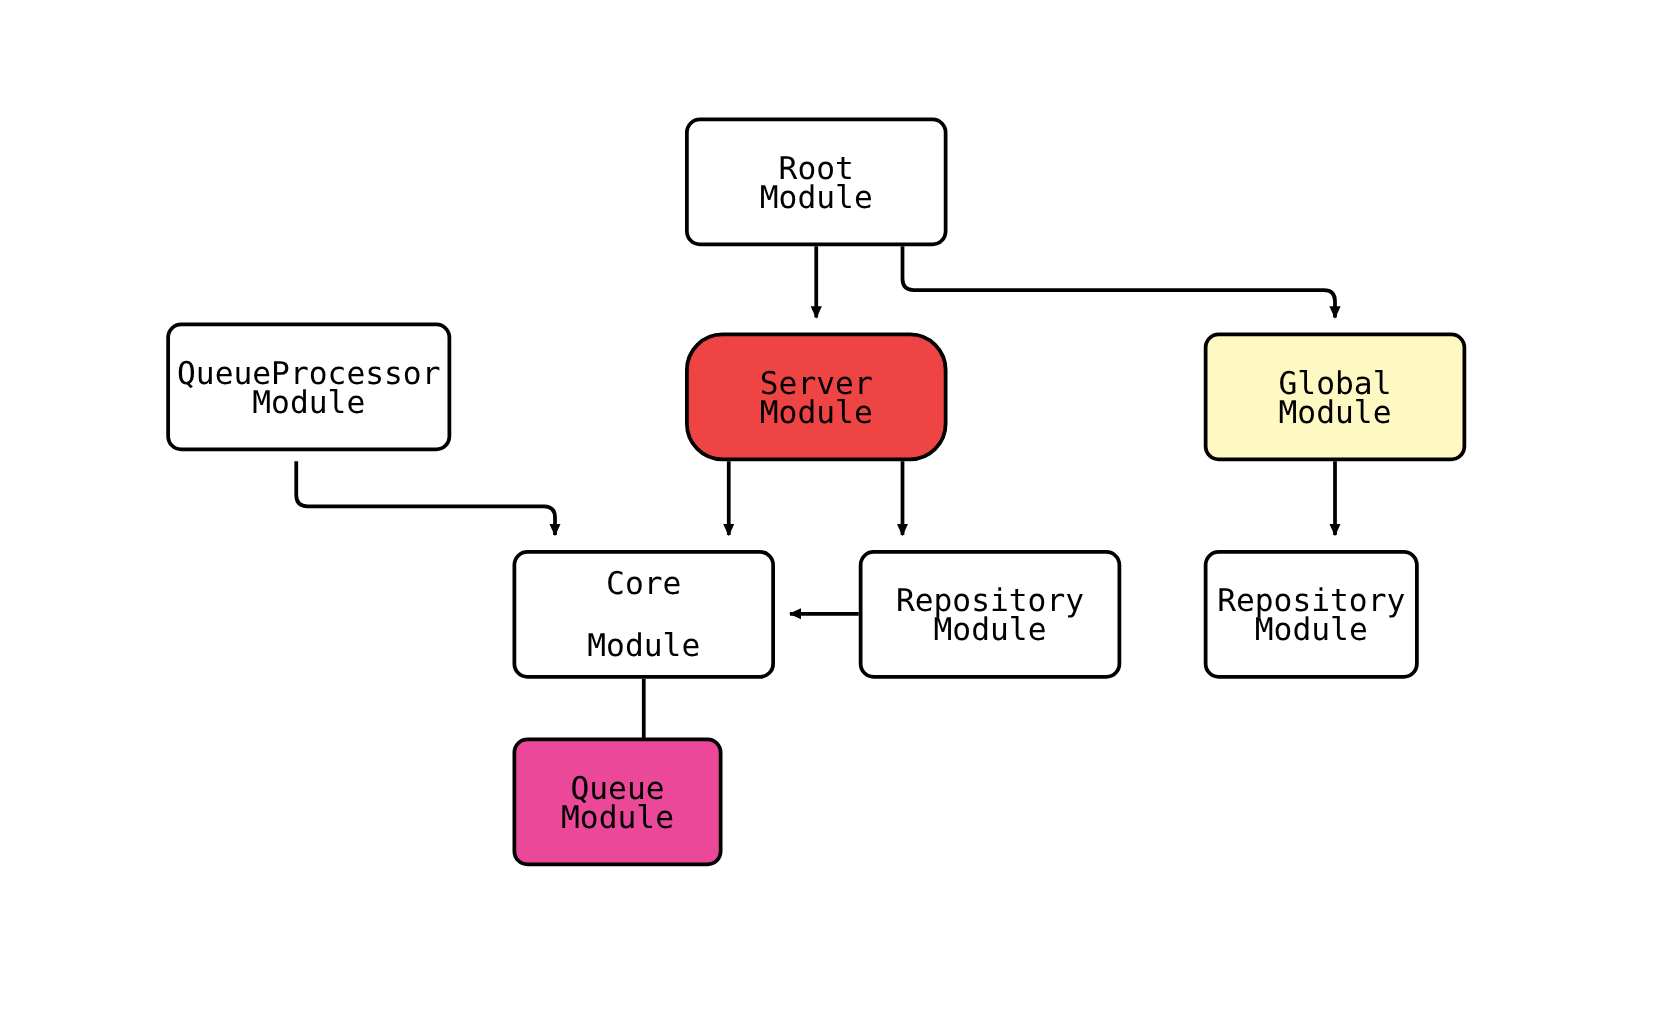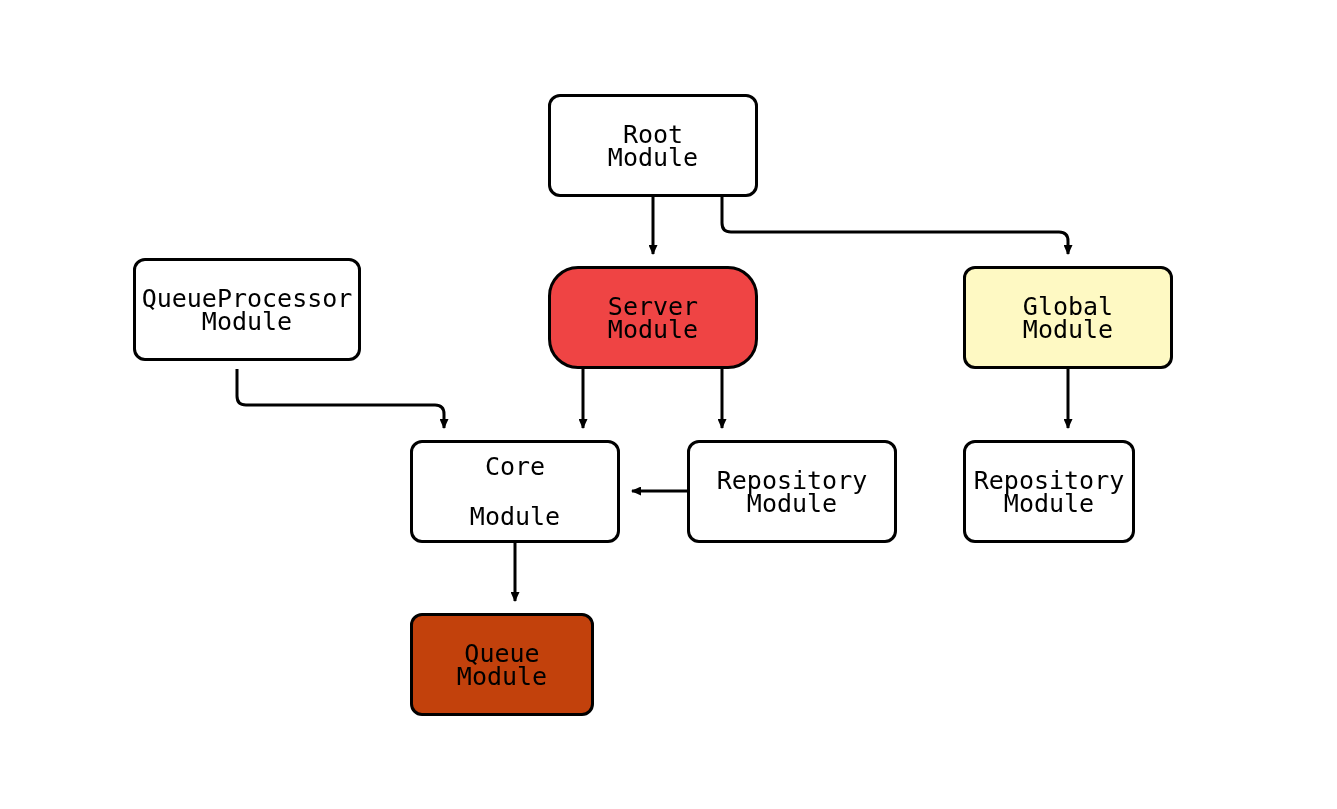--- a/index.html
+++ b/index.html
@@ -97,18 +97,18 @@
   <div class="node-box" style="left: 687px; top: 440px; width: 210px; height: 103px; border-color: rgb(0, 0, 0); border-width: 3px; background: rgb(255, 255, 255);">
     <span class="node-label">Repository</span>
     <span class="node-label">Module</span>
   </div>
 
   <div class="node-box" style="left: 963px; top: 440px; width: 172px; height: 103px; border-color: rgb(0, 0, 0); border-width: 3px; background: rgb(255, 255, 255);">
     <span class="node-label">Repository</span>
     <span class="node-label">Module</span>
   </div>
 
-  <div class="node-box" style="left: 410px; top: 613px; width: 184px; height: 103px; border-color: rgb(0, 0, 0); border-width: 3px; background: #c2410c;">
+  <div class="node-box" style="left: 410px; top: 590px; width: 168px; height: 103px; border-color: rgb(0, 0, 0); border-width: 3px; background: #ec4899;">
     <span class="node-label">Queue</span>
     <span class="node-label">Module</span>
   </div>
 
 </div>
 
 </body></html>

